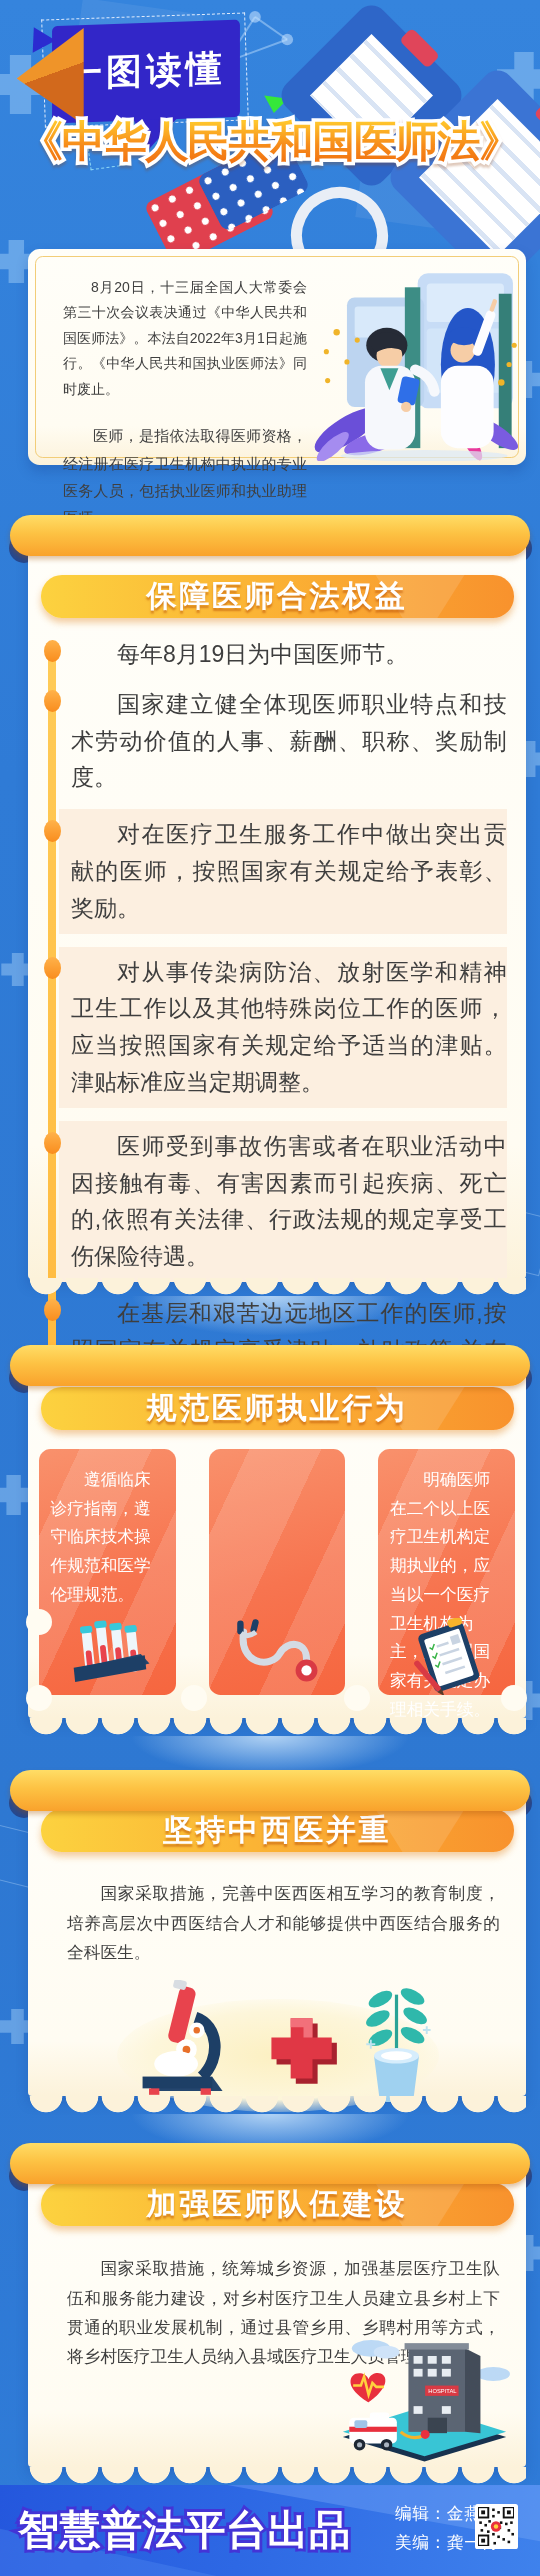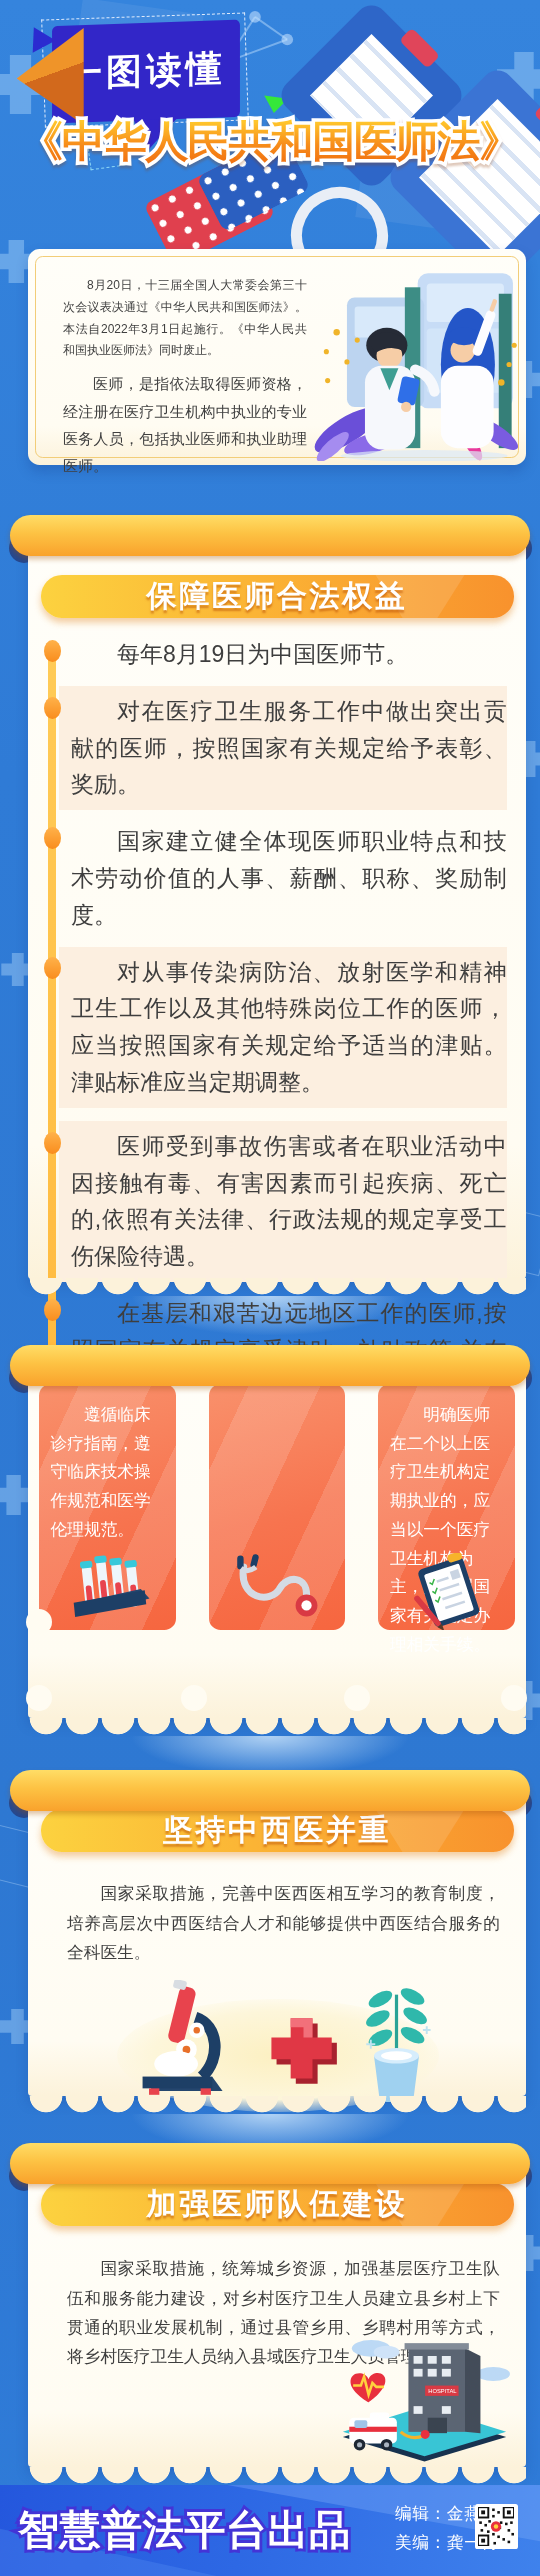--- a/index.html
+++ b/index.html
@@ -185,21 +185,21 @@
     <div class="dash-L"></div>
     <h1 class="main-title">
       <span class="t-outline">《中华人民共和国医师法》</span>
       <span class="t-fill">《中华人民共和国医师法》</span>
     </h1>
   </header>
 
   <section class="card" style="top:249px;height:216px;border-radius:11.6px;">
     <div style="position:absolute;inset:7px;border:1.9px solid #f2cd78;border-radius:7.7px;"></div>
     <div style="position:relative;padding:26px 219px 0 35px;z-index:2;">
-      <p style="font-size:12px;line-height:1.82;color:#3f3f3f;text-indent:2em;text-align:justify;margin-bottom:8px;">8月20日，十三届全国人大常委会第三十次会议表决通过《中华人民共和国医师法》。本法自2022年3月1日起施行。《中华人民共和国执业医师法》同时废止。</p>
+      <p style="font-size:14px;line-height:1.82;color:#3f3f3f;text-indent:2em;text-align:justify;margin-bottom:20px;">8月20日，十三届全国人大常委会第三十次会议表决通过《中华人民共和国医师法》。本法自2022年3月1日起施行。《中华人民共和国执业医师法》同时废止。</p>
       <p style="font-size:15px;line-height:1.82;color:#3f3f3f;text-indent:2em;text-align:justify;">医师，是指依法取得医师资格，经注册在医疗卫生机构中执业的专业医务人员，包括执业医师和执业助理医师。</p>
     </div>
     <svg style="position:absolute;right:5.2px;bottom:3.9px;z-index:1;" width="213" height="193" viewBox="0 0 330 300">
       <rect x="170" y="8" width="148" height="210" rx="16" fill="#c7dcf6"></rect>
       <rect x="184" y="24" width="120" height="60" rx="6" fill="#dcebfb"></rect>
       <rect x="184" y="94" width="120" height="100" rx="6" fill="#d2e5f9"></rect>
       <rect x="60" y="46" width="120" height="170" rx="12" fill="#bcd4f0"></rect>
       <rect x="72" y="60" width="96" height="48" rx="5" fill="#d8e9fa"></rect>
       <rect x="150" y="30" width="24" height="250" fill="#3d8d85"></rect>
       <rect x="296" y="40" width="20" height="240" fill="#357f78"></rect>
@@ -238,44 +238,47 @@
   <div class="rod-end" style="left:502px;top:533px;"></div>
   <section class="card" style="top:535px;height:744px;">
     <div class="banner" style="margin-top:40px;">
       <span class="bt">保障医师合法权益</span>
     </div>
     <div class="s1-list">
       <div class="timeline"></div>
       <div class="s1-item">
         <p><span class="dot"></span><span>每年8月19日为中国医师节。</span></p>
       </div>
+      <div class="s1-item">
+        <p><span class="dot"></span><span>国家建立健全体现医师职业特点和技术劳动价值的人事、薪酬、职称、奖励制度。</span></p>
+      </div>
       <div class="s1-item hl">
         <p><span class="dot"></span><span>对在医疗卫生服务工作中做出突出贡献的医师，按照国家有关规定给予表彰、奖励。</span></p>
-      </div>
-      <div class="s1-item">
-        <p><span class="dot"></span><span>国家建立健全体现医师职业特点和技术劳动价值的人事、薪酬、职称、奖励制度。</span></p>
       </div>
       <div class="s1-item hl">
         <p><span class="dot"></span><span>对从事传染病防治、放射医学和精神卫生工作以及其他特殊岗位工作的医师，应当按照国家有关规定给予适当的津贴。津贴标准应当定期调整。</span></p>
       </div>
       <div class="s1-item hl">
         <p><span class="dot"></span><span>医师受到事故伤害或者在职业活动中因接触有毒、有害因素而引起疾病、死亡的,依照有关法律、行政法规的规定享受工伤保险待遇。</span></p>
       </div>
       <div class="s1-item">
         <p><span class="dot"></span><span>在基层和艰苦边远地区工作的医师,按照国家有关规定享受津贴、补贴政策,并在职称评定、职业发展、教育培训和表彰奖励等方面享受优惠待遇。</span></p>
       </div>
     </div>
   </section>
   <div class="rod" style="top:515px;"></div>
   <div class="scallop" style="top:1278px;"></div>
   <div class="bg-deco gap-glow" style="top:1296px;"></div>
 
   <div class="rod-end" style="left:9px;top:1363px;"></div>
   <div class="rod-end" style="left:502px;top:1363px;"></div>
   <section class="card" style="top:1365px;height:353px;">
+    <div class="banner" style="margin-top:22px;">
+      <span class="bt">规范医师执业行为</span>
+    </div>
     <div class="cols">
       <div class="col">
         <div class="stripes"></div>
         <p>遵循临床诊疗指南，遵守临床技术操作规范和医学伦理规范。</p>
         <svg class="col-icon" width="97" height="90" viewBox="0 0 150 140">
           <g transform="rotate(-6 75 90)">
             <rect x="40" y="42" width="15" height="66" rx="7" fill="#eef6fb"></rect>
               <rect x="43" y="74" width="9" height="30" rx="4" fill="#e8434d"></rect>
               <rect x="38" y="36" width="19" height="11" rx="4" fill="#38c8da"></rect>
             <rect x="63" y="36" width="15" height="66" rx="7" fill="#eef6fb"></rect>

